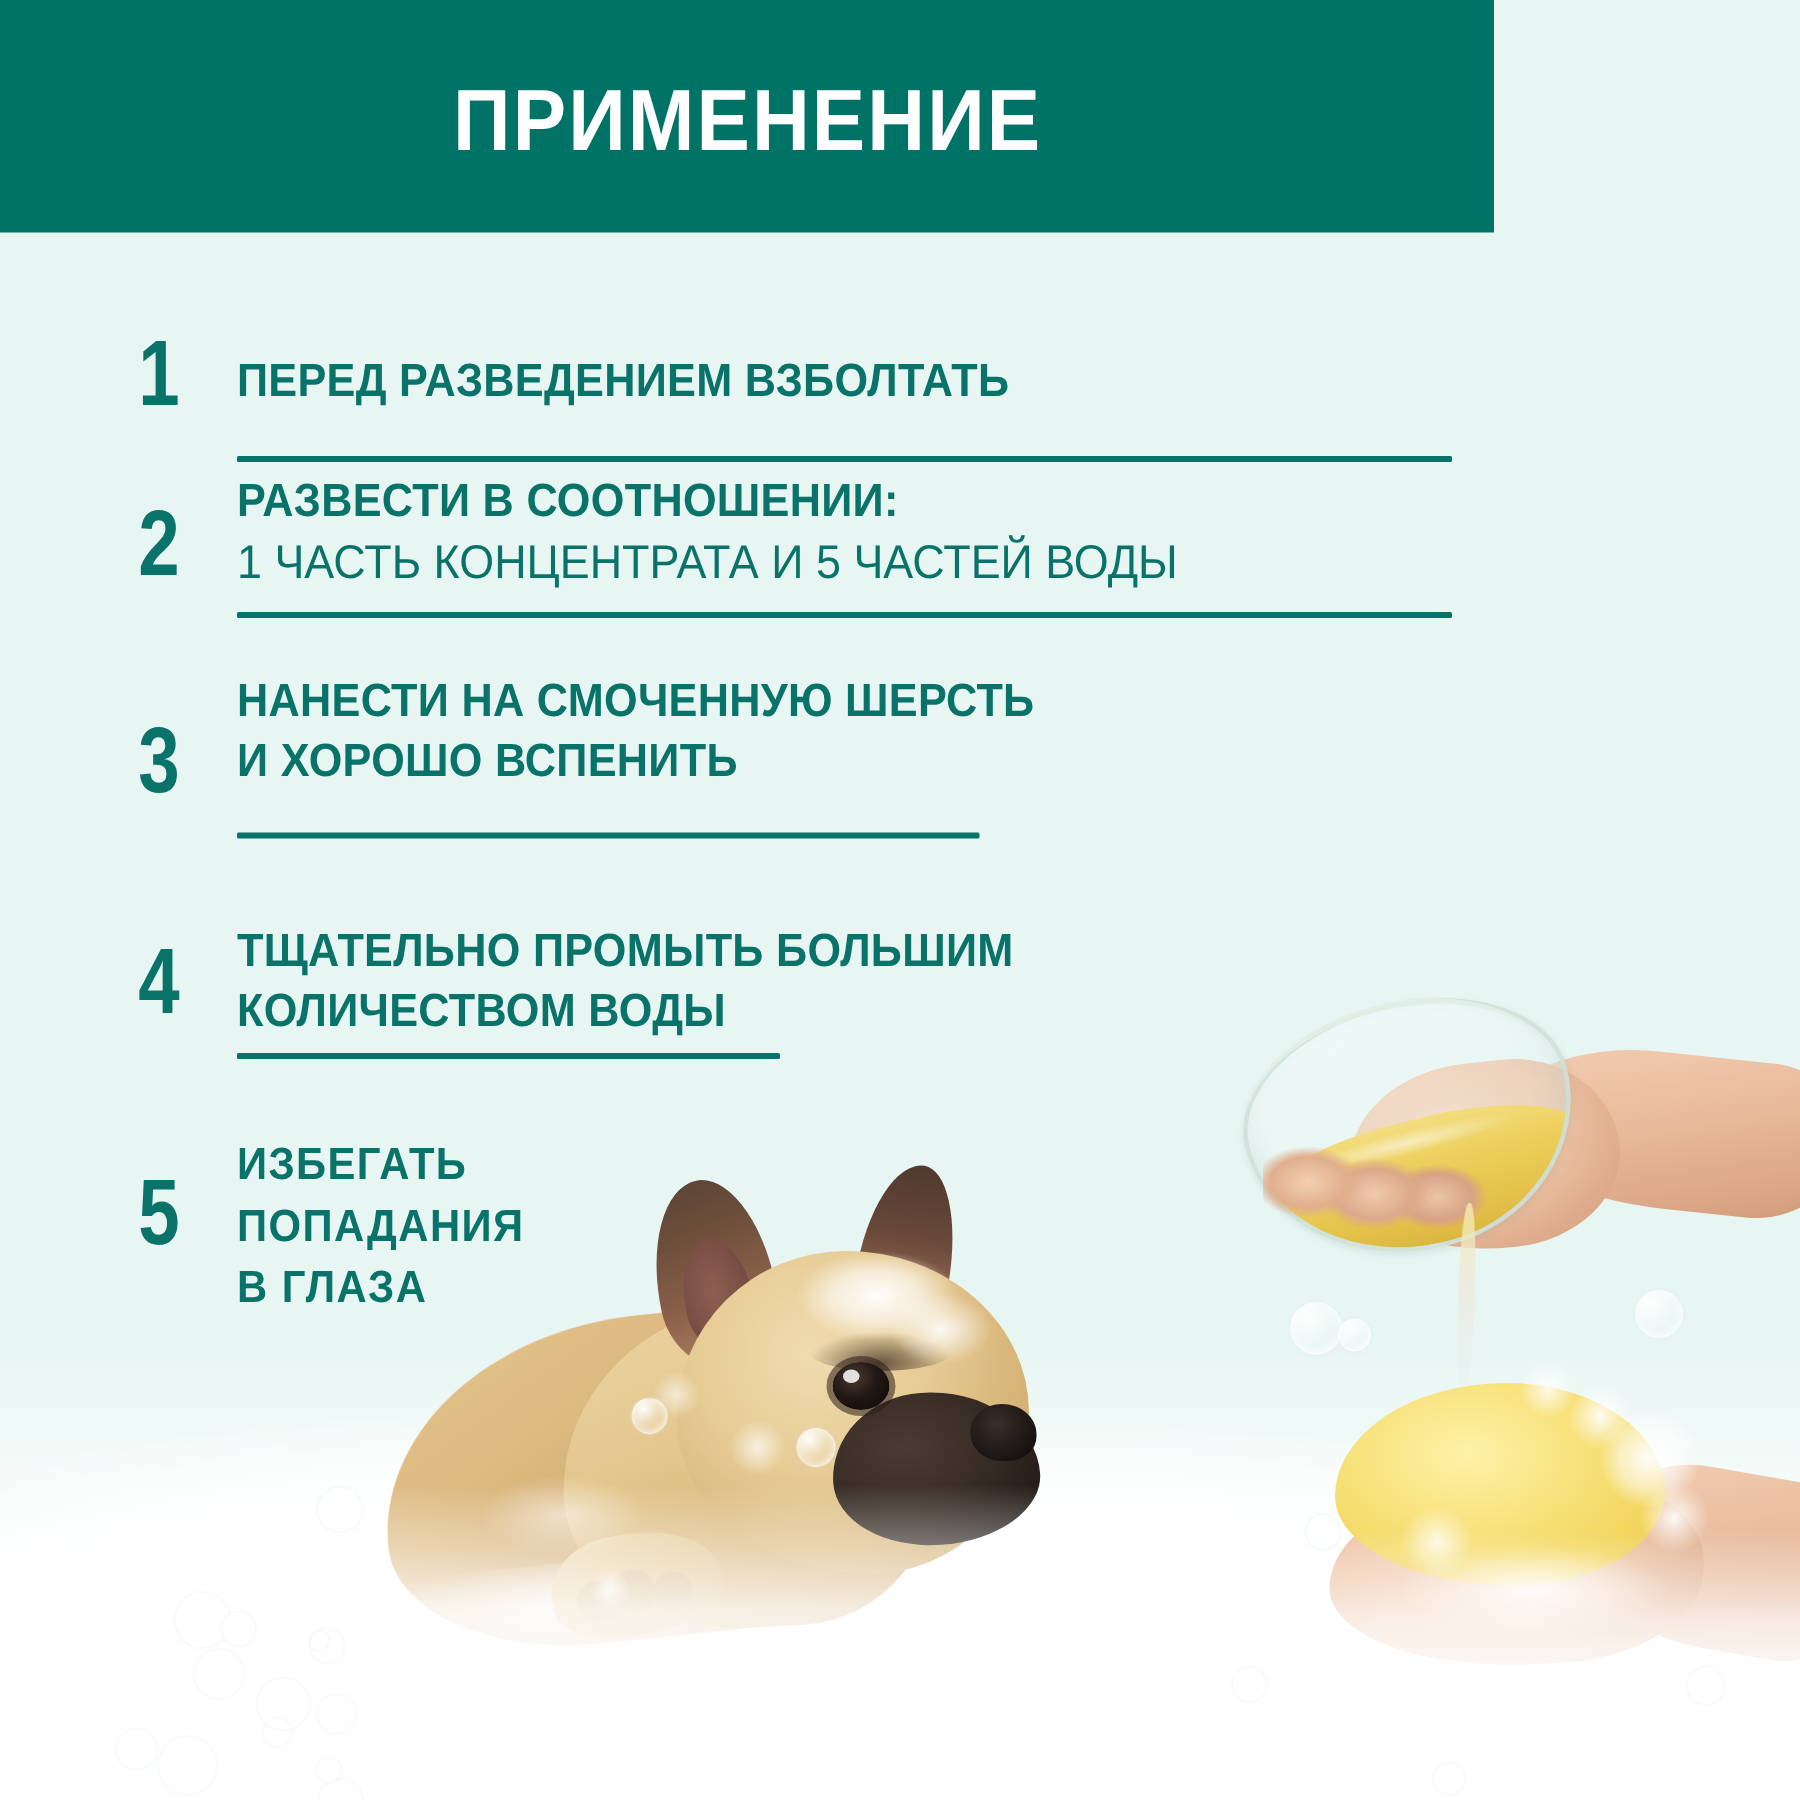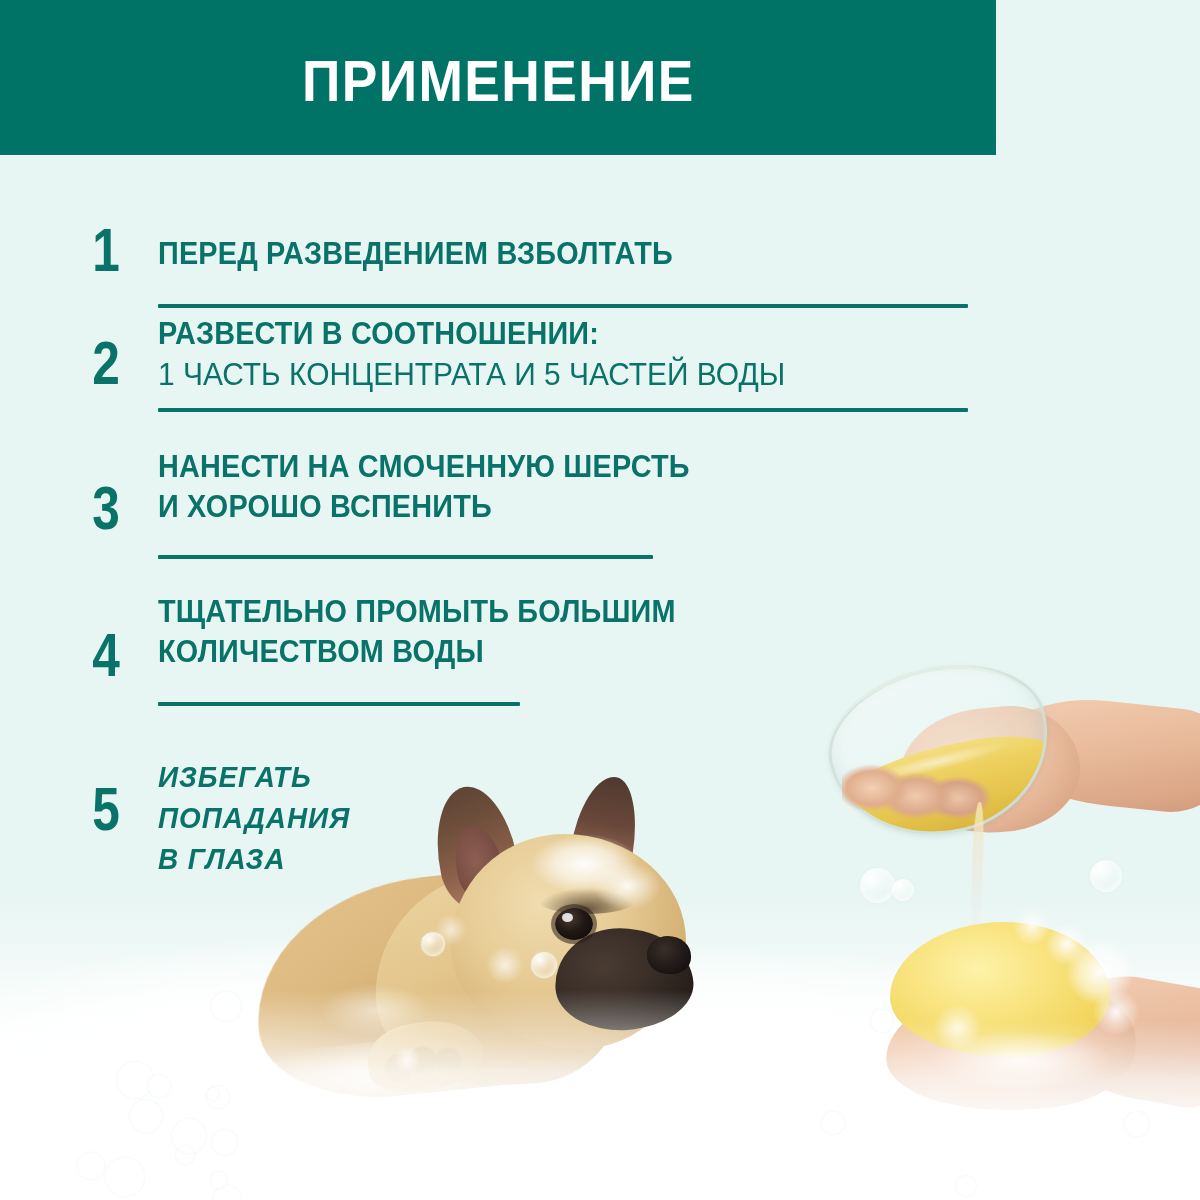--- a/index.html
+++ b/index.html
@@ -109,26 +109,26 @@
   #step-2 .step-body { top: 14px; }
   #divider-2 { top: 108px; width: 810px; }
 
   #step-3 { top: 290px; }
   #step-3 .step-num { top: 32px; }
   #step-3 .step-body { top: 2px; }
   #divider-3 { top: 110px; width: 495px; }
 
   #step-4 { top: 437px; }
   #step-4 .step-num { top: 32px; }
-  #step-4 .step-body { top: 0; }
+  #step-4 .step-body { top: 22px; }
   #divider-4 { top: 110px; width: 362px; }
 
   #step-5 { top: 585px; }
   #step-5 .step-num { top: 38px; }
-  #step-5 .step-body { top: 16px; font-style: italic; }
+  #step-5 .step-body { top: 16px; }
   #step-5 .step-line { font-size: 30px; line-height: 41px; letter-spacing: 1px; }
 
   
   .photo-layer {
     position: absolute;
     left: 0; top: 0;
     width: 1200px; height: 1200px;
     z-index: 2;
     pointer-events: none;
   }

